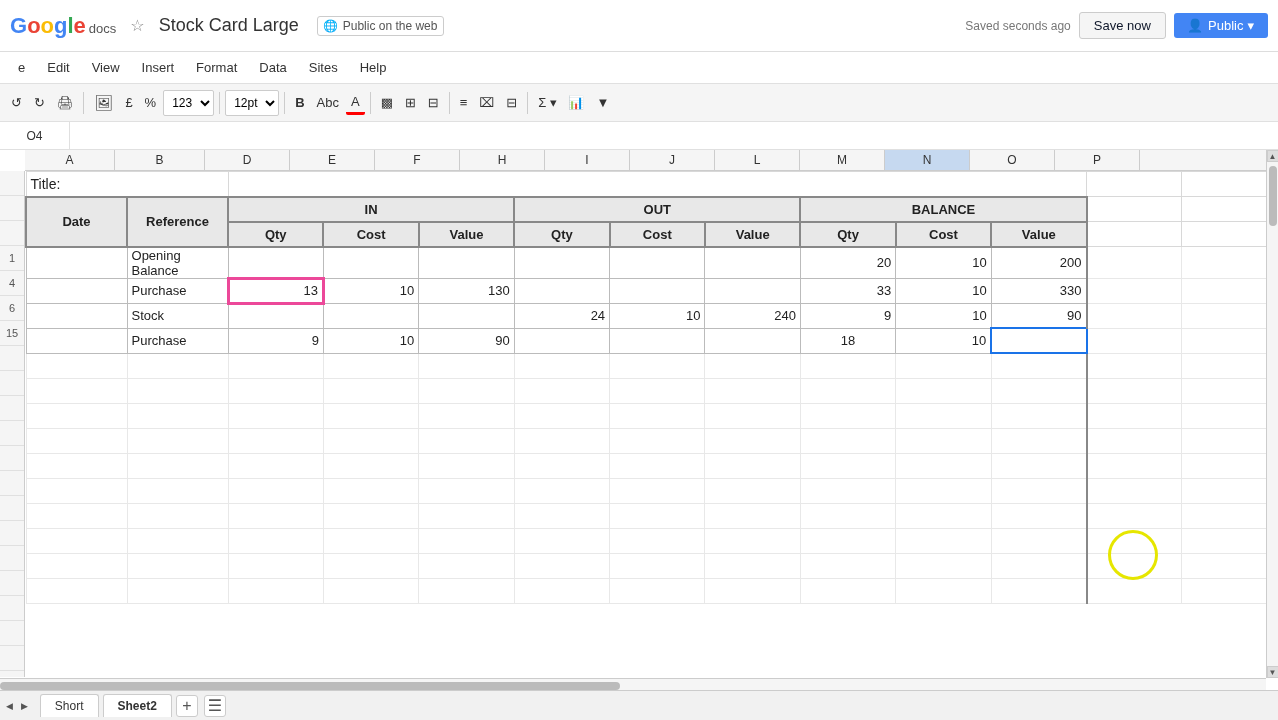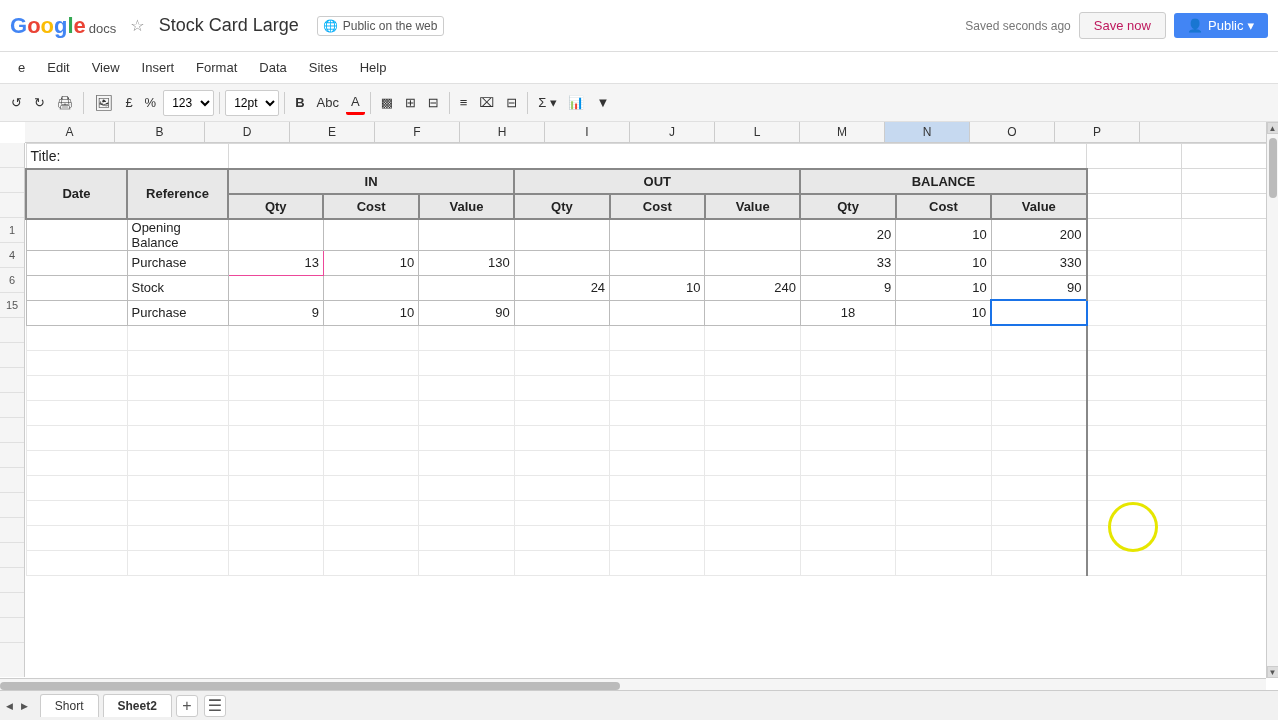--- a/index.html
+++ b/index.html
@@ -34,21 +34,21 @@
       border: 1px solid #ccc; border-radius: 3px; padding: 2px 6px; cursor: pointer;
     }
     #header-right { margin-left: auto; display: flex; align-items: center; gap: 8px; }
     #save-now-btn {
       background: #f5f5f5;
       border: 1px solid #ccc;
       border-radius: 3px;
       padding: 5px 14px;
       font-size: 13px;
       cursor: pointer;
-      color: #be185d;
+      color: #0f172a;
     }
     #share-btn {
       background: #4285f4;
       color: white;
       border: none;
       border-radius: 3px;
       padding: 5px 14px;
       font-size: 13px;
       cursor: pointer;
       display: flex; align-items: center; gap: 4px;
@@ -352,20 +352,24 @@
       <div class="toolbar-separator"></div>
       <button class="toolbar-btn">≡</button>
       <button class="toolbar-btn">⌧</button>
       <button class="toolbar-btn">⊟</button>
       <div class="toolbar-separator"></div>
       <button class="toolbar-btn">Σ ▾</button>
       <button class="toolbar-btn">📊</button>
       <button class="toolbar-btn">▼</button>
     </div>
 
+    <div id="formula-bar">
+      <div id="cell-ref">O4</div>
+      <div style="flex:1;height:100%;padding:0 8px;display:flex;align-items:center;font-size:13px;"></div>
+    </div>
 
     <div id="spreadsheet-area" style="position:relative;flex:1;background:white;overflow:hidden;">
 
       <div style="display:flex;background:#f5f5f5;border-bottom:1px solid #ccc;margin-left:25px;">
         <div class="col-header" style="width:90px;">A</div>
         <div class="col-header" style="width:90px;">B</div>
         <div class="col-header" style="width:85px;">D</div>
         <div class="col-header" style="width:85px;">E</div>
         <div class="col-header" style="width:85px;">F</div>
         <div class="col-header" style="width:85px;">H</div>
@@ -466,21 +470,21 @@
                 <td class="right" style="border:1px solid #bbb;">20</td>
                 <td class="right" style="border:1px solid #bbb;">10</td>
                 <td class="right" style="border:1px solid #bbb;border-right:2px solid #888;">200</td>
                 <td style="border:1px solid #e8e8e8;"></td>
                 <td style="border:1px solid #e8e8e8;"></td>
               </tr>
 
               <tr>
                 <td class="right" style="border:1px solid #bbb;"></td>
                 <td style="border:1px solid #bbb;">Purchase</td>
-                <td class="right" style="border:1px solid #ec4899;">13</td>
+                <td class="right" style="border:3px solid #ec4899;">13</td>
                 <td class="right" style="border:1px solid #bbb;">10</td>
                 <td class="right" style="border:1px solid #bbb;">130</td>
                 <td class="right" style="border:1px solid #bbb;"></td>
                 <td class="right" style="border:1px solid #bbb;"></td>
                 <td class="right" style="border:1px solid #bbb;"></td>
                 <td class="right" style="border:1px solid #bbb;">33</td>
                 <td class="right" style="border:1px solid #bbb;">10</td>
                 <td class="right" style="border:1px solid #bbb;border-right:2px solid #888;">330</td>
                 <td style="border:1px solid #e8e8e8;"></td>
                 <td style="border:1px solid #e8e8e8;"></td>

